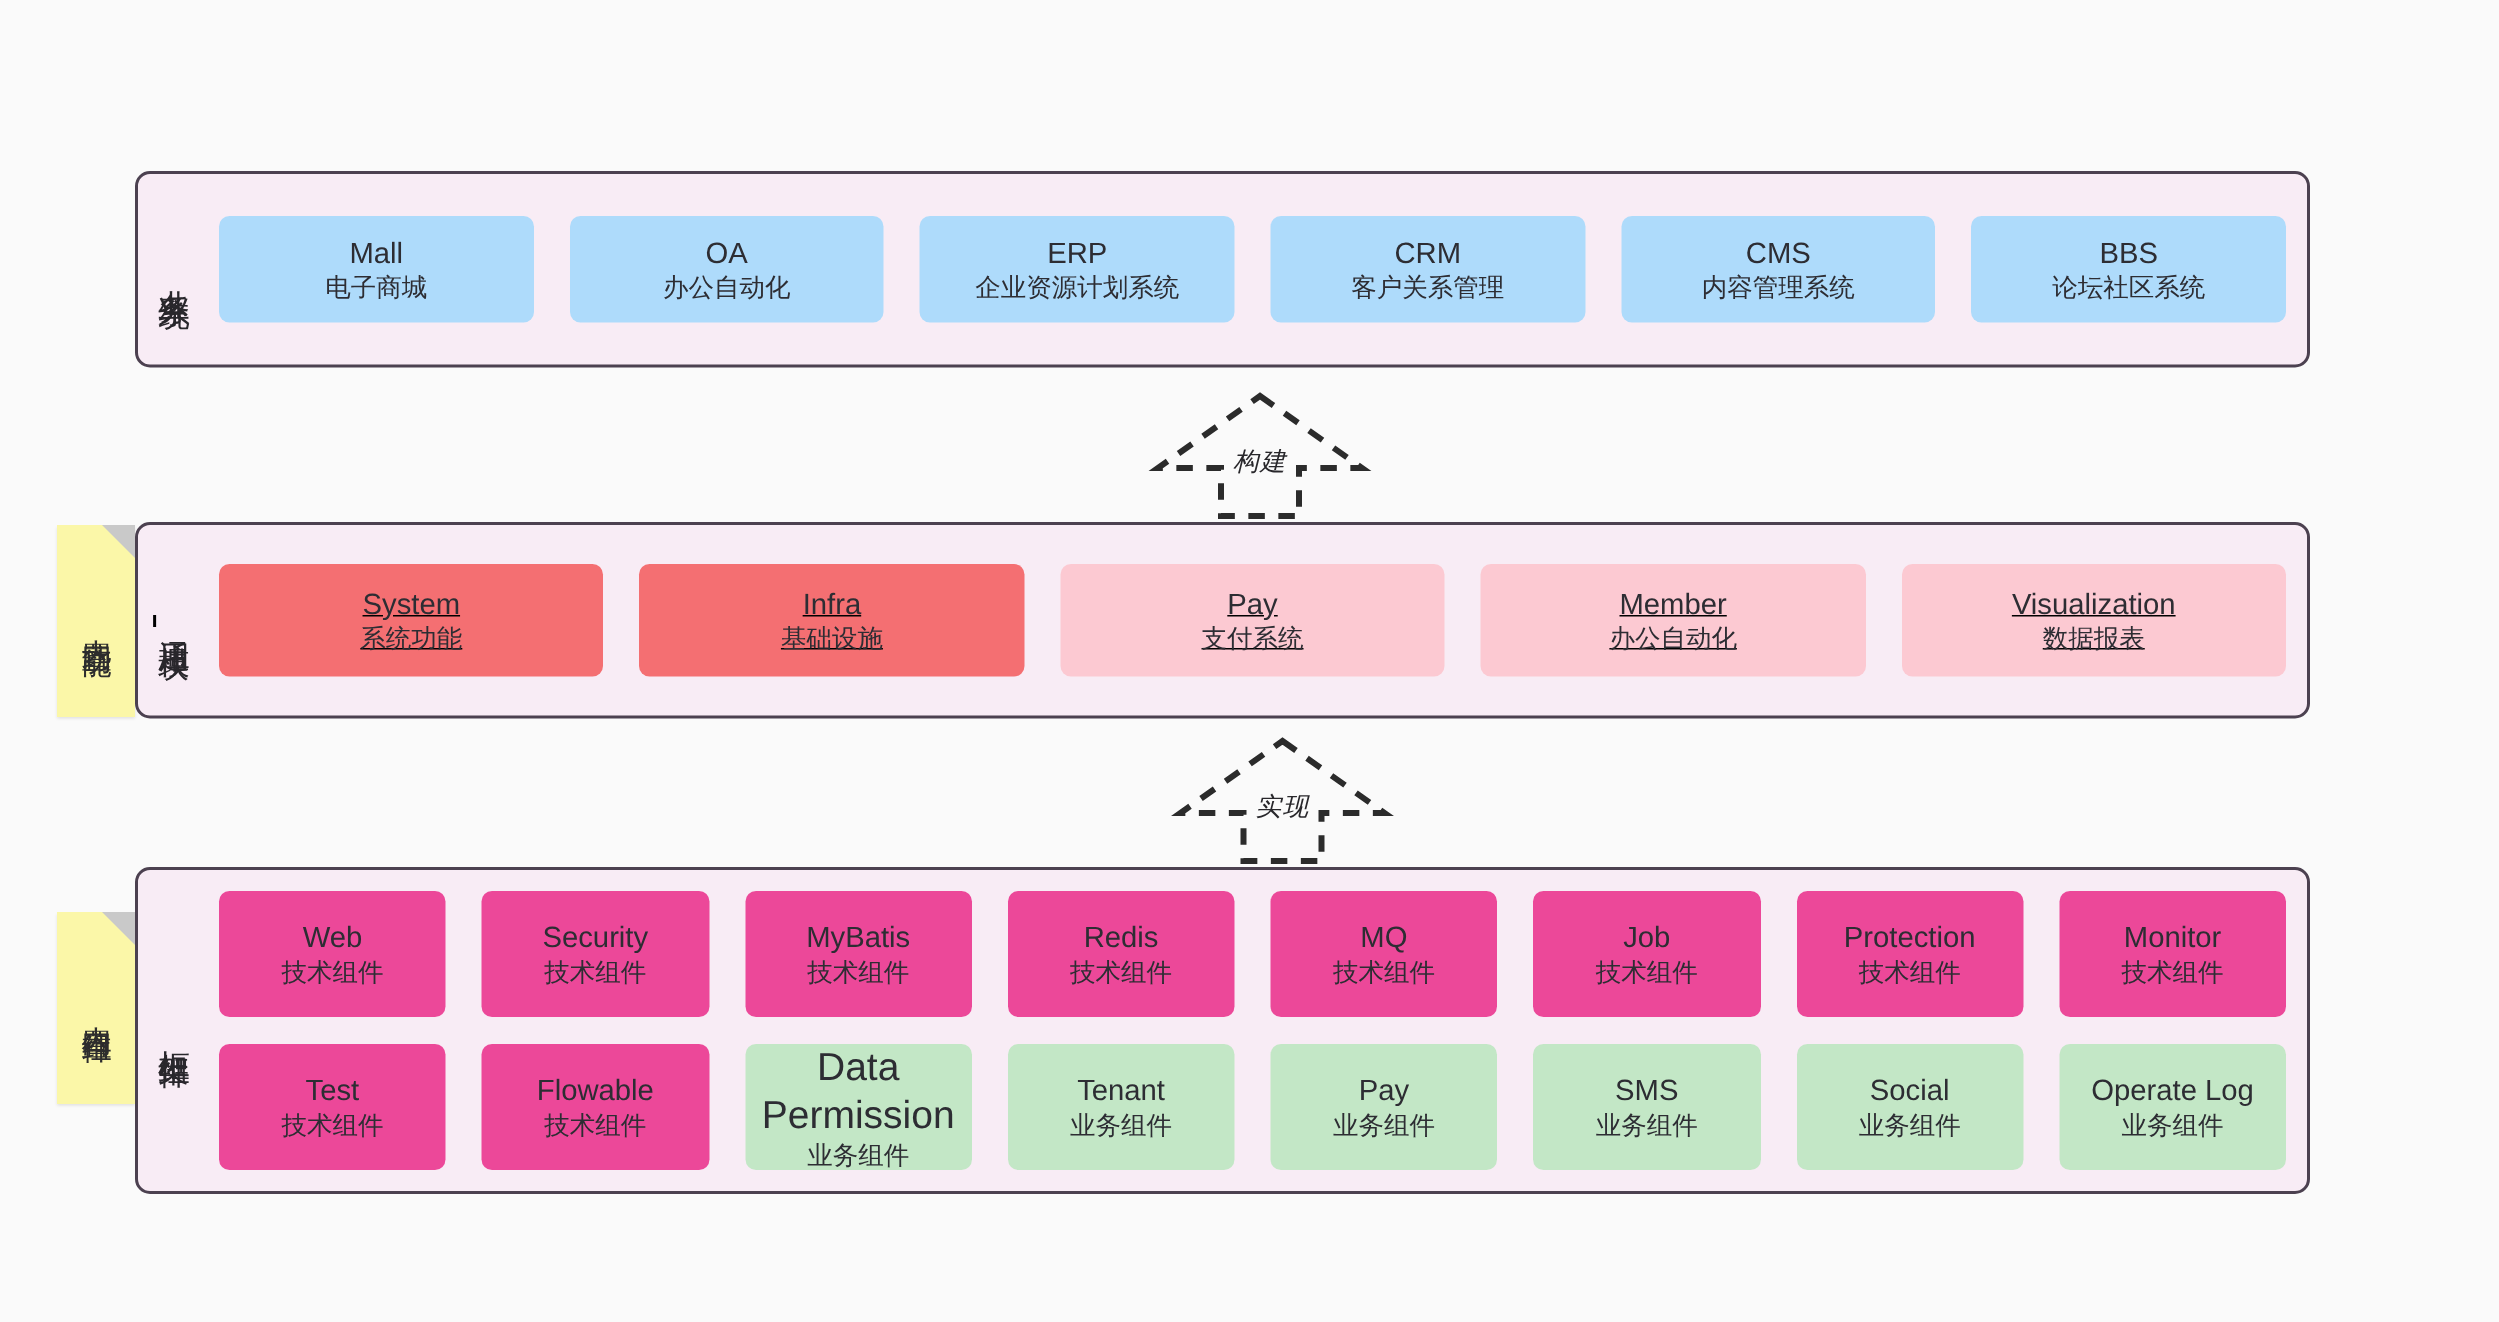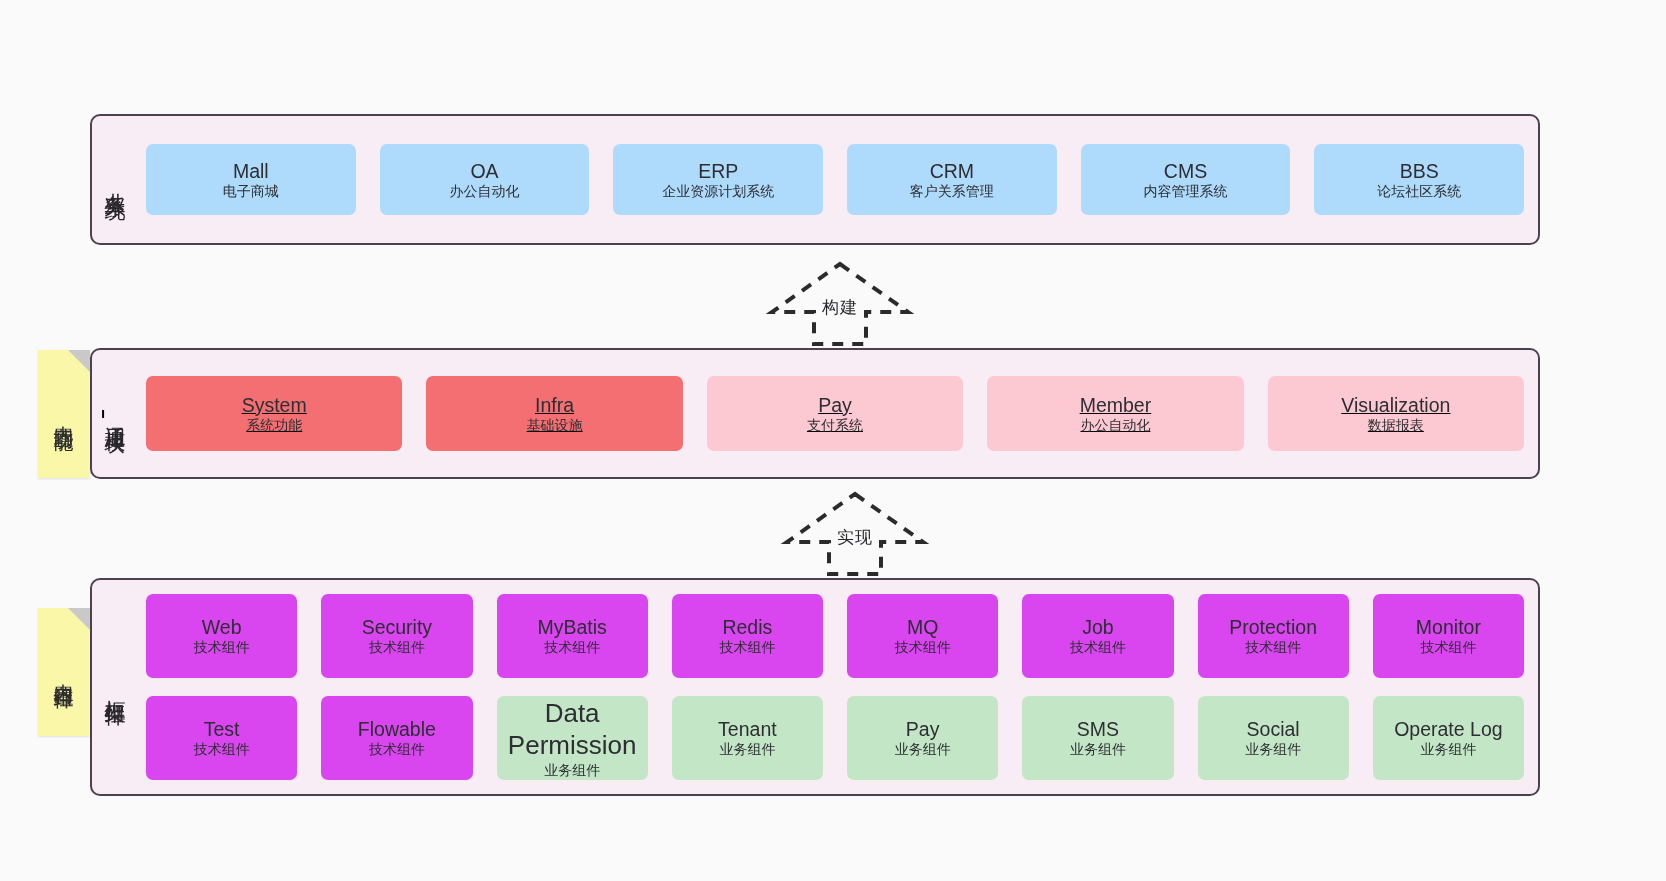--- a/index.html
+++ b/index.html
@@ -64,30 +64,30 @@
     text-align: center;
     line-height: 1.24;
     box-sizing: border-box;
     padding: 4px 6px;
   }
   .cell .en {
     font-size: 19.5px;
     color: #2d2d33;
   }
   .cell .cn {
-    font-size: 14px;
+    font-size: 17px;
     color: #2d2d33;
   }
   .cell.two-line-en .en { font-size: 26px; }
 
   
   .c-blue        { background: #aedbfb; }
   .c-red         { background: #f46f72; }
   .c-pink        { background: #fcc9d2; }
-  .c-green       { background: #d946ef; }
+  .c-green       { background: #ec4899; }
   .c-lightgreen  { background: #c3e7c6; }
 
   
   #layer-business { left: 90px;  top: 114px; width: 1450px; height: 131px; }
   #layer-business .cell { height: 71px; }
 
   #layer-common   { left: 90px;  top: 348px; width: 1450px; height: 131px; text-decoration: underline; }
   #layer-common .cell { height: 75px; }
 
   #layer-framework{ left: 90px;  top: 578px; width: 1450px; height: 218px; }
@@ -132,20 +132,21 @@
   .arrow-wrap svg { display: block; width: 100%; height: 100%; }
   .arrow-label {
     position: absolute;
     left: 0; right: 0;
     top: 38px;
     text-align: center;
     font-size: 17px;
     color: #28272b;
     pointer-events: none;
     letter-spacing: 1px;
+    font-style: italic;
   }
 </style>
 </head>
 <body>
 
 <div class="layer" id="layer-business">
   <div class="layer-title">业务系统</div>
   <div class="layer-body">
     <div class="row">
       <div class="cell c-blue">

